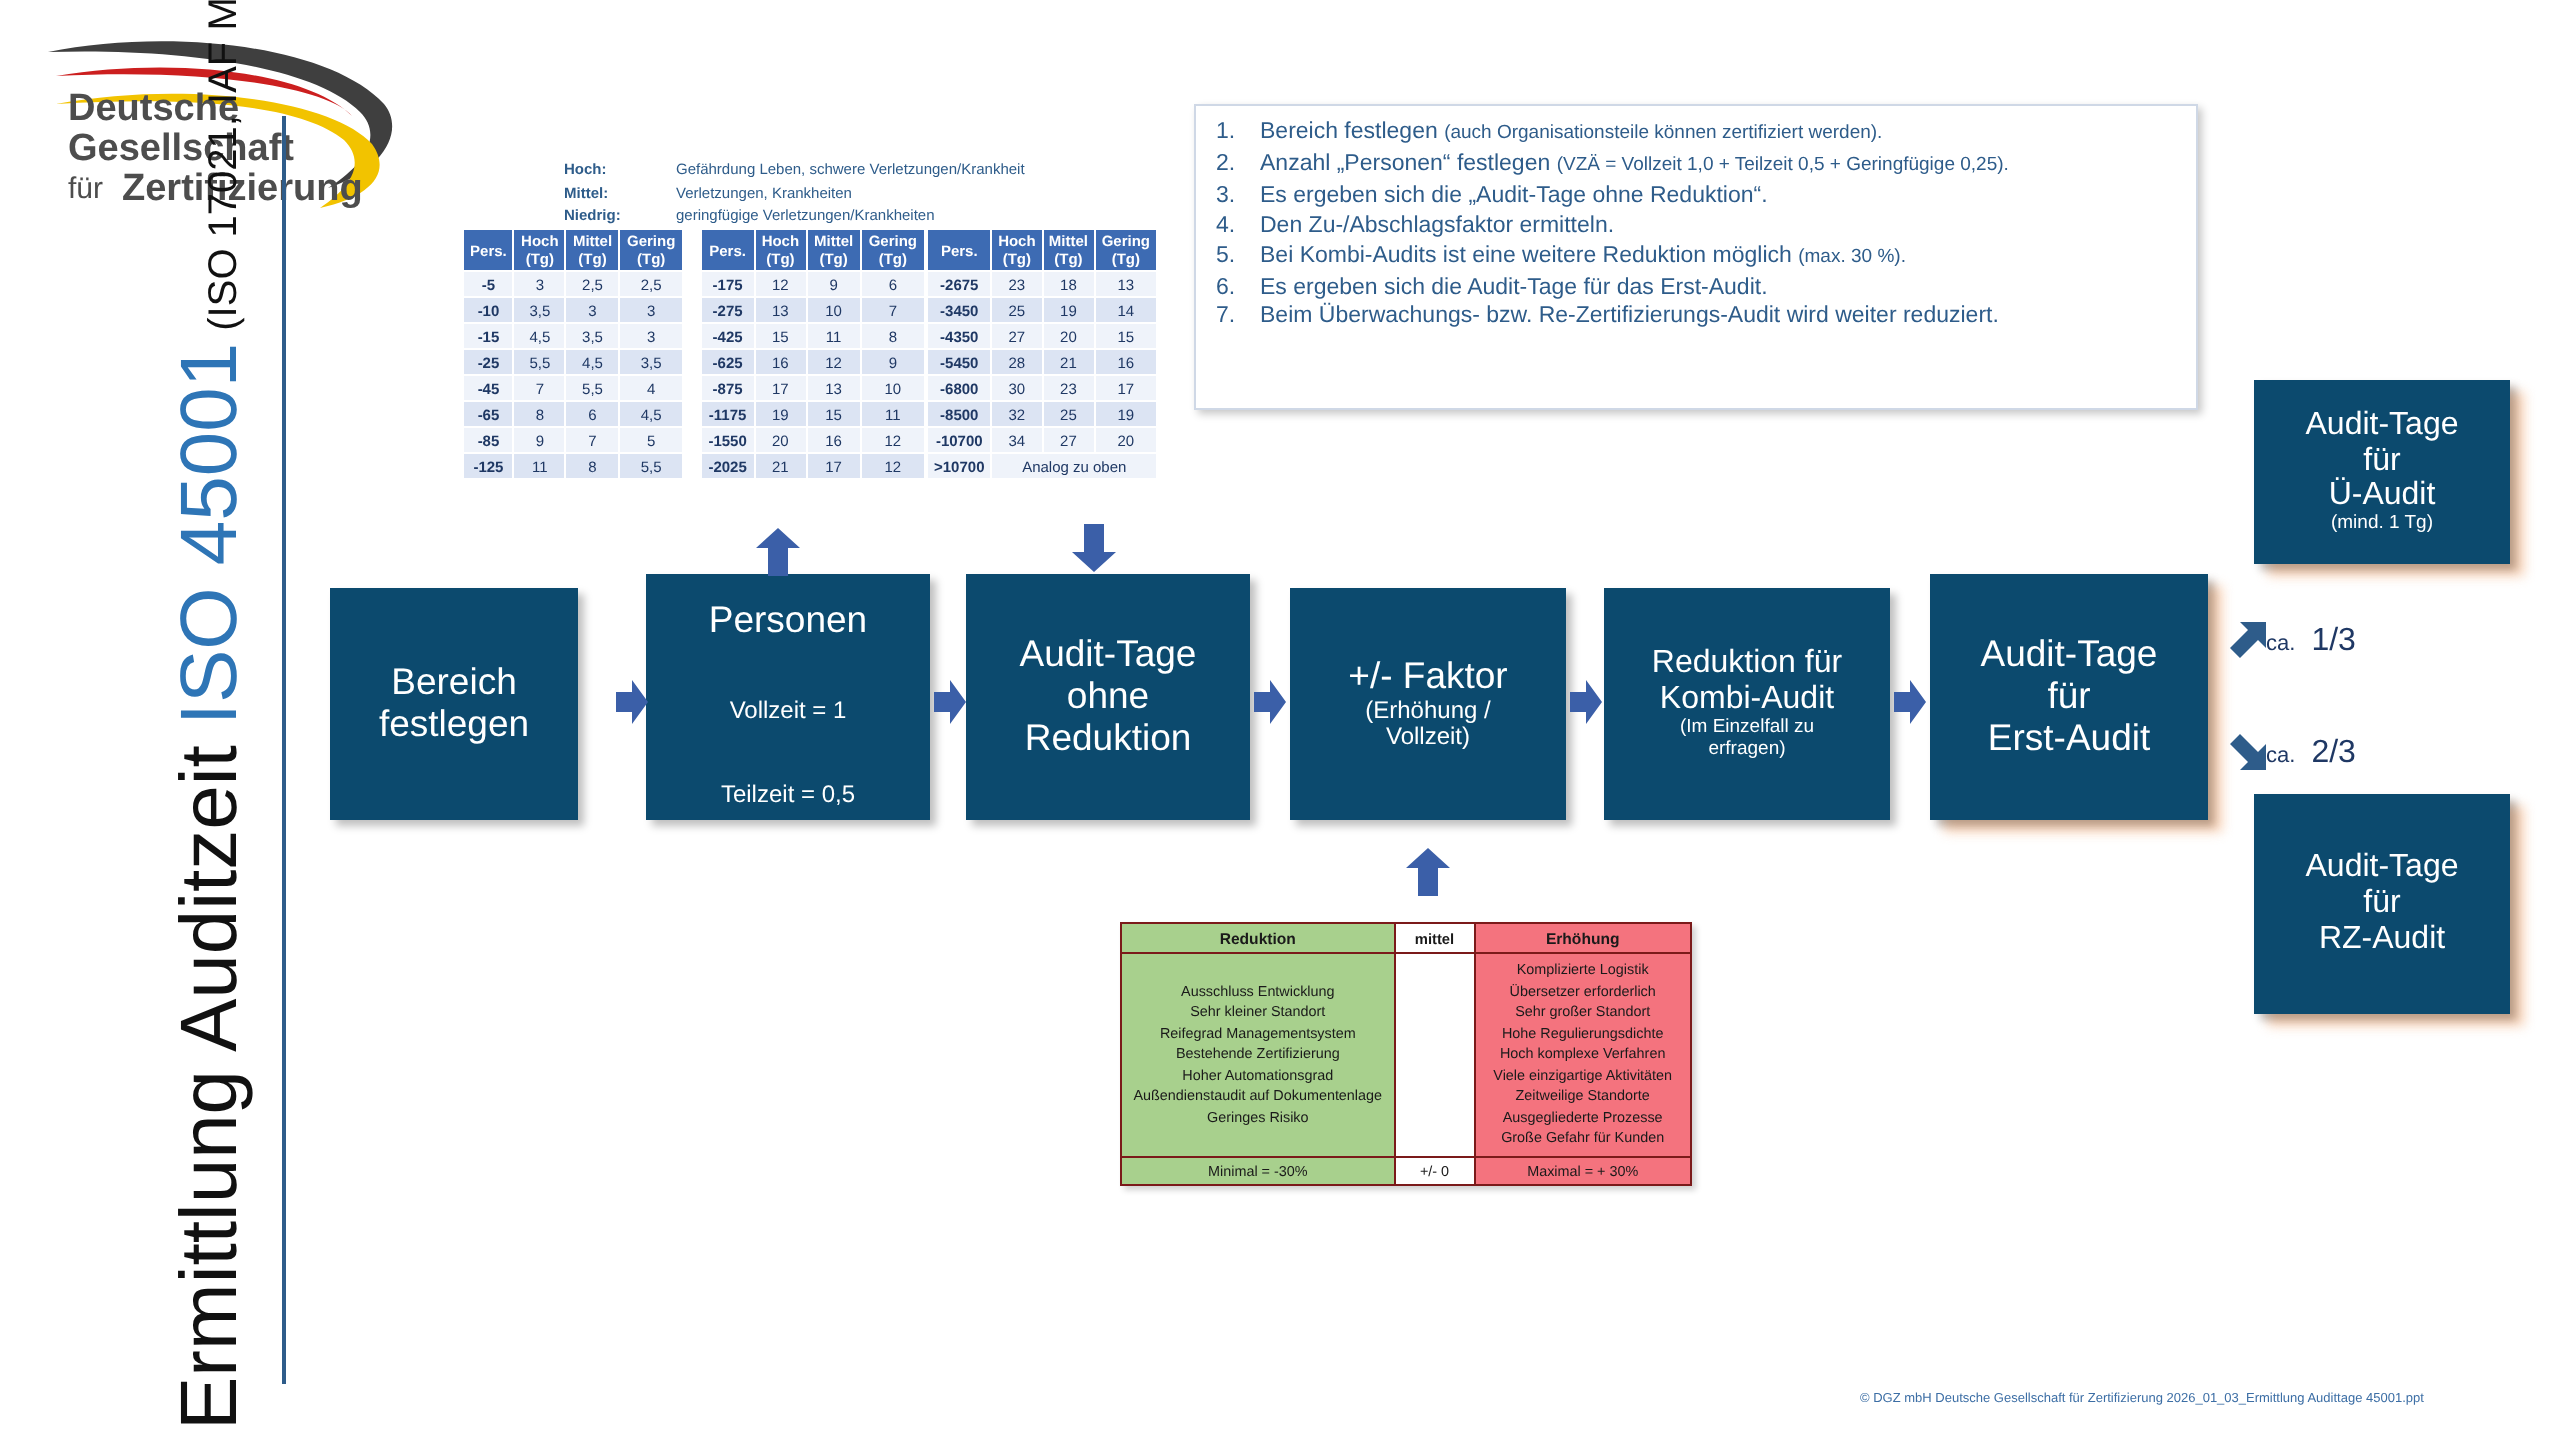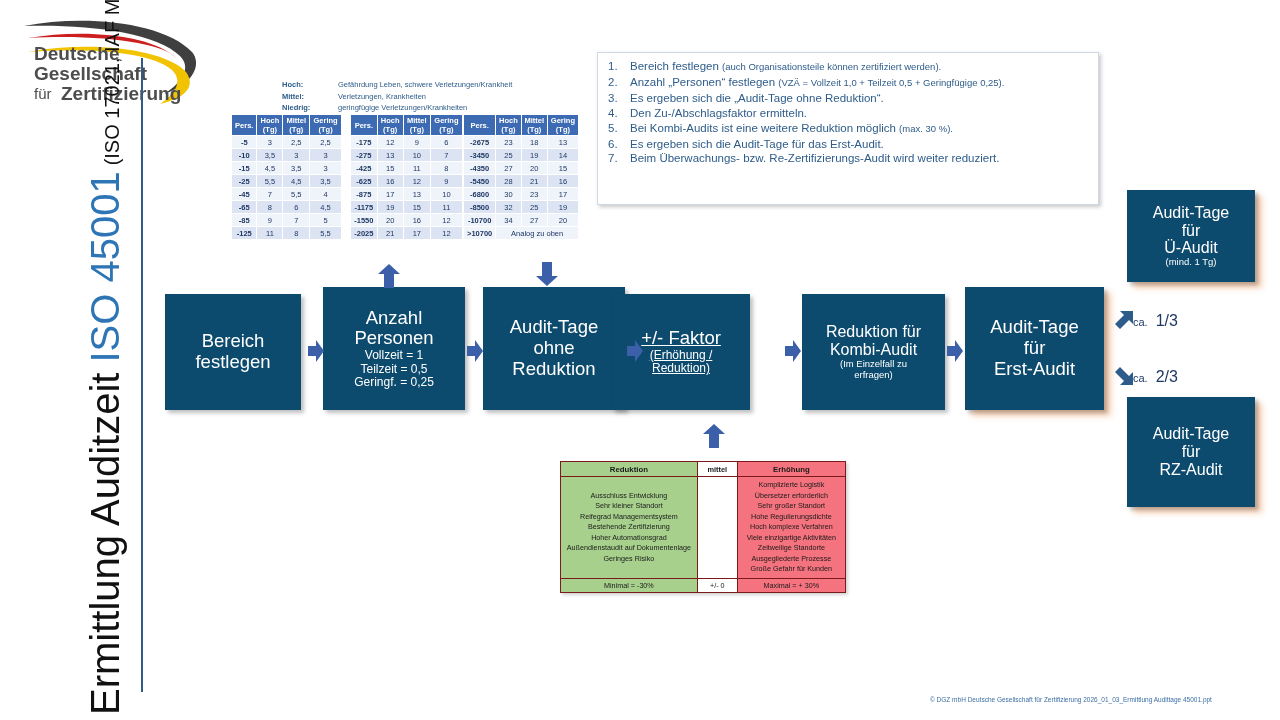--- a/index.html
+++ b/index.html
@@ -104,24 +104,24 @@
     align-items:center; justify-content:center;
     text-align:center;
     box-shadow:3px 3px 4px rgba(0,0,0,0.25);
     line-height:1.12;
   }
   .fbox .big{ font-size:18.5px; }
   .fbox .mid{ font-size:16px; }
   .fbox .sm{ font-size:12px; }
   .fbox .xs{ font-size:9.5px; line-height:1.15; }
 
-  #box-bereich   { left:165px;  top:294px; width:136px; height:116px; }
-  #box-anzahl    { left:323px;  top:287px; width:142px; height:123px; }
+  #box-bereich   { left:165px;  top:294px; width:124px; height:116px; }
+  #box-anzahl    { left:323px;  top:287px; width:142px; height:123px;gap:28px; }
   #box-ohne      { left:483px;  top:287px; width:142px; height:123px; }
-  #box-faktor    { left:612px;  top:294px; width:138px; height:116px;text-decoration:underline; }
+  #box-faktor    { left:645px;  top:294px; width:138px; height:116px; }
   #box-kombi     { left:802px;  top:294px; width:143px; height:116px; }
   #box-erst      { left:965px;  top:287px; width:139px; height:123px; }
   #box-ue        { left:1127px; top:190px; width:128px; height:92px; }
   #box-rz        { left:1127px; top:397px; width:128px; height:110px; }
 
   
   .glow{
     position:absolute;
     background:#F6C9A8;
     opacity:0.85;
@@ -444,21 +444,21 @@
 
 <div class="fbox" id="box-ohne">
   <span class="big">Audit-Tage</span>
   <span class="big">ohne</span>
   <span class="big">Reduktion</span>
 </div>
 
 <div class="fbox" id="box-faktor">
   <span class="big">+/- Faktor</span>
   <span class="sm">(Erhöhung /</span>
-  <span class="sm">Reduktion)</span>
+  <span class="sm">Vollzeit)</span>
 </div>
 
 <div class="fbox" id="box-kombi">
   <span class="mid">Reduktion für</span>
   <span class="mid">Kombi-Audit</span>
   <span class="xs">(Im Einzelfall zu</span>
   <span class="xs">erfragen)</span>
 </div>
 
 <div class="fbox" id="box-erst">

